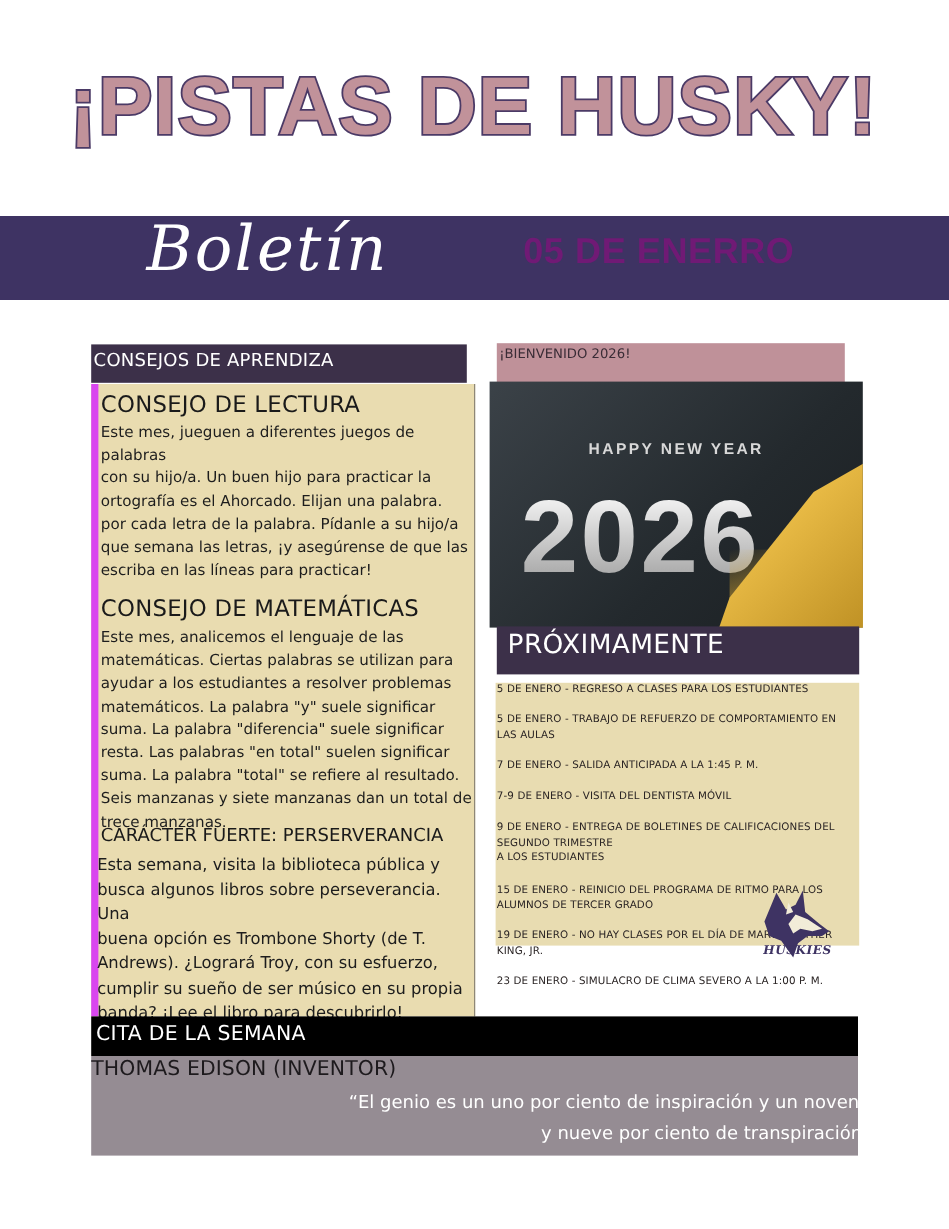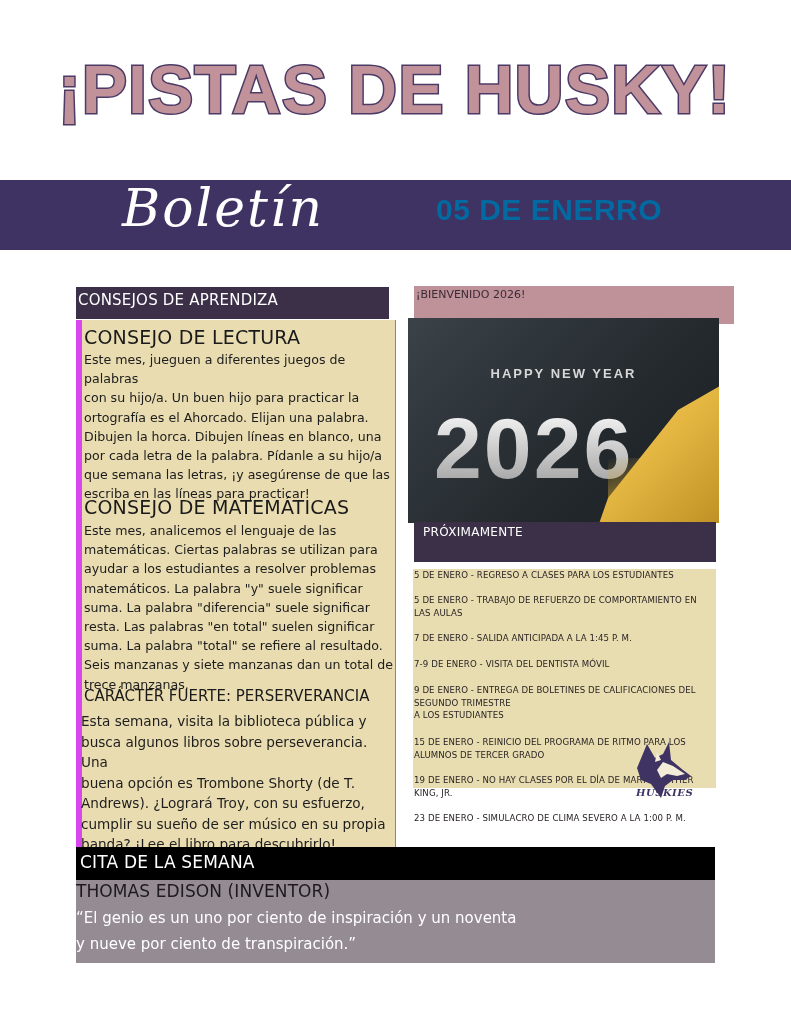--- a/index.html
+++ b/index.html
@@ -21,39 +21,39 @@
   }
 
   
   .banner { left: 0; top: 180px; width: 791px; height: 70px; background: #3e3363; }
   .banner-script {
     left: 122px; top: 168px; font-family: "DejaVu Serif", serif; font-style: italic;
     font-size: 52px; color: #ffffff; line-height: 80px; letter-spacing: 2px; font-weight: normal;
   }
   .banner-date {
     left: 436px; top: 190px; font-family: "Liberation Sans", sans-serif; font-weight: bold;
-    font-size: 30px; color: #0369a1; line-height: 40px; letter-spacing: 0.5px;
+    font-size: 30px; color: #701a75; line-height: 40px; letter-spacing: 0.5px;
   }
 
   
   .left-header { left: 76px; top: 287px; width: 313px; height: 32px; background: #3c3049; }
   .left-header span {
     position: absolute; left: 2px; top: 4px; color: #fff; font-size: 15px;
     font-family: "DejaVu Sans", sans-serif; letter-spacing: 0.2px;
   }
   .left-panel {
     left: 76px; top: 320px; width: 313px; height: 527px; background: #e9dcb0;
     border-right: 1px solid #8e8777; border-left: 6px solid #d946ef;
   }
   .sec-title { position: absolute; font-size: 19px; color: #1a1a1a; white-space: nowrap; letter-spacing: 0.2px; }
   .sec-body { position: absolute; font-size: 12.6px; line-height: 19.2px; color: #1d1d1d; }
   .sec-sub { position: absolute; font-size: 15px; color: #1a1a1a; white-space: nowrap; }
 
   
-  .welcome { left: 414px; top: 286px; width: 320px; height: 38px; background: #bf9199; }
+  .welcome { left: 414px; top: 286px; width: 290px; height: 38px; background: #bf9199; }
   .welcome span { position: absolute; left: 2px; top: 2px; font-size: 11px; color: #3a2c36; }
   .ny-img {
     left: 408px; top: 318px; width: 311px; height: 205px;
     background: linear-gradient(135deg, #3b4248 0%, #23292d 60%, #1b1f22 100%);
     overflow: hidden;
   }
   .ny-text { position: absolute; left: 0; width: 100%; top: 48px; text-align: center; color: #d8d8d8;
     font-family: "Liberation Sans", sans-serif; font-weight: bold; font-size: 13px; letter-spacing: 2px; }
   .ny-year { position: absolute; left: 26px; top: 85px; font-family: "Liberation Sans", sans-serif; font-weight: bold;
     font-size: 86px; letter-spacing: 2px;
@@ -61,55 +61,54 @@
     -webkit-background-clip: text; background-clip: text; color: transparent; line-height: 90px; }
   .ny-curl {
     position: absolute; left: 186px; top: 60px; width: 140px; height: 160px;
     background: linear-gradient(135deg, #fff2a0 0%, #e7b944 40%, #b88a1f 100%);
     clip-path: polygon(100% 0, 100% 100%, 0 100%, 10% 75%, 60% 20%);
   }
   .ny-gold { position: absolute; left: 200px; top: 140px; width: 130px; height: 70px;
     background: linear-gradient(160deg, rgba(0,0,0,0), #d7a732 70%, #f3e06b 100%); }
 
   .upcoming-header { left: 414px; top: 522px; width: 302px; height: 40px; background: #3c3049; }
-  .upcoming-header span { position: absolute; left: 9px; top: 3px; color: #fff; font-size: 12px; letter-spacing: 0.3px; }
+  .upcoming-header span { position: absolute; left: 9px; top: 3px; color: #fff; font-size: 22px; letter-spacing: 0.3px; }
   .upcoming-panel { left: 413px; top: 569px; width: 303px; height: 219px; background: #e8dcb1; }
   .event { position: absolute; left: 1px; width: 300px; font-size: 8.6px; line-height: 12.5px; color: #2a2424; letter-spacing: 0.1px; }
 
   .husky { left: 633px; top: 740px; width: 60px; height: 62px; }
   .husky-label { left: 636px; top: 787px; font-family: "DejaVu Serif", serif; font-weight: bold; font-style: italic;
     font-size: 10px; color: #3e3363; letter-spacing: 0.5px; }
 
   
   .quote-header { left: 76px; top: 847px; width: 639px; height: 33px; background: #000000; }
   .quote-header span { position: absolute; left: 4px; top: 5px; color: #ffffff; font-size: 17px; letter-spacing: 0.2px; }
   .quote-panel { left: 76px; top: 880px; width: 639px; height: 83px; background: #958c93; }
   .quote-author { position: absolute; left: 0; top: 1px; font-size: 17px; color: #1d1a1d; letter-spacing: 0.1px; }
-  .quote-text { position: absolute; left: 0; width: 100%; top: 25px; text-align: left; color: #ffffff;
-    font-size: 15px; line-height: 26px; }
+  .quote-text { position: absolute; left: 0; width: 100%; top: 25px; text-align: right; color: #ffffff;
+    font-size: 15px; line-height: 26px; padding-left: 16px; }
 </style>
 </head>
 <body>
 
 <div class="abs title">¡PISTAS DE HUSKY!</div>
 
 <div class="abs banner"></div>
 <div class="abs banner-script">Boletín</div>
 <div class="abs banner-date">05 DE ENERRO</div>
 
 <div class="abs left-header">
   <span>CONSEJOS DE APRENDIZA</span>
 </div>
 <div class="abs left-panel">
   <div class="sec-title" style="left:2px; top:6px;">CONSEJO DE LECTURA</div>
   <div class="sec-body" style="left:2px; top:30px;">
     <div>Este mes, jueguen a diferentes juegos de palabras</div>
     <div>con su hijo/a. Un buen hijo para practicar la</div>
     <div>ortografía es el Ahorcado. Elijan una palabra.</div>
-    <div>Dibujen la horca. Dibujen líneas en blanco, una</div>
     <div>por cada letra de la palabra. Pídanle a su hijo/a</div>
     <div>que semana las letras, ¡y asegúrense de que las</div>
     <div>escriba en las líneas para practicar!</div>
   </div>
 
   <div class="sec-title" style="left:2px; top:176px;">CONSEJO DE MATEMÁTICAS</div>
   <div class="sec-body" style="left:2px; top:201px;">
     <div>Este mes, analicemos el lenguaje de las</div>
     <div>matemáticas. Ciertas palabras se utilizan para</div>
     <div>ayudar a los estudiantes a resolver problemas</div>

